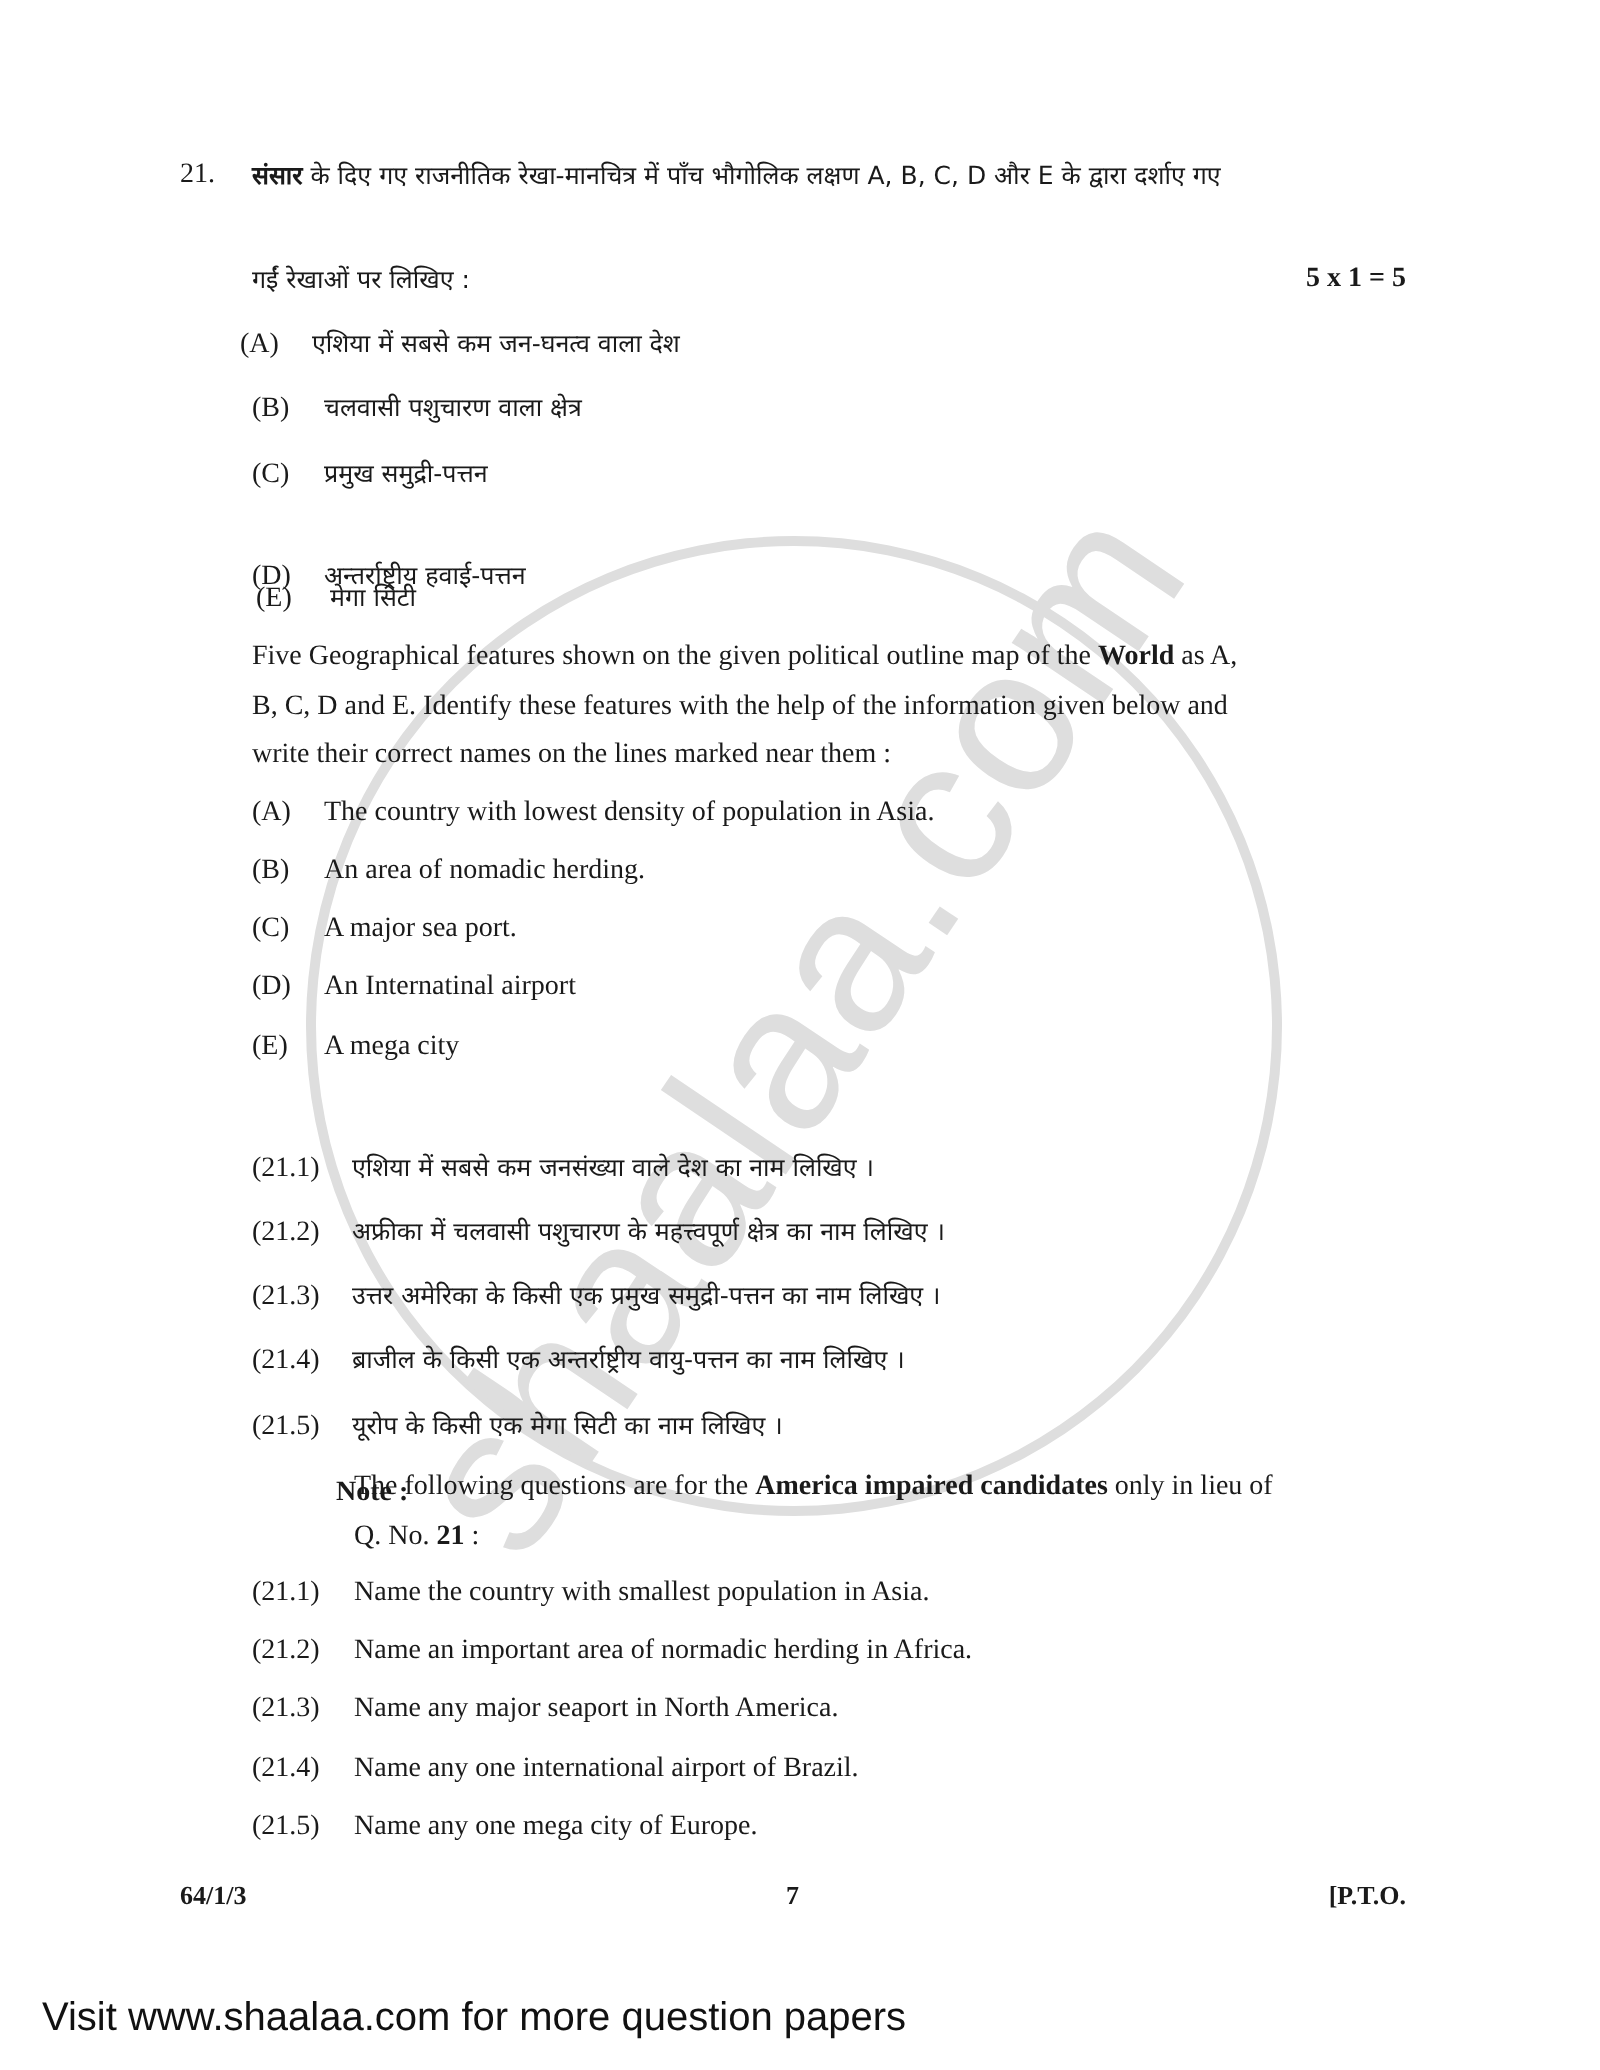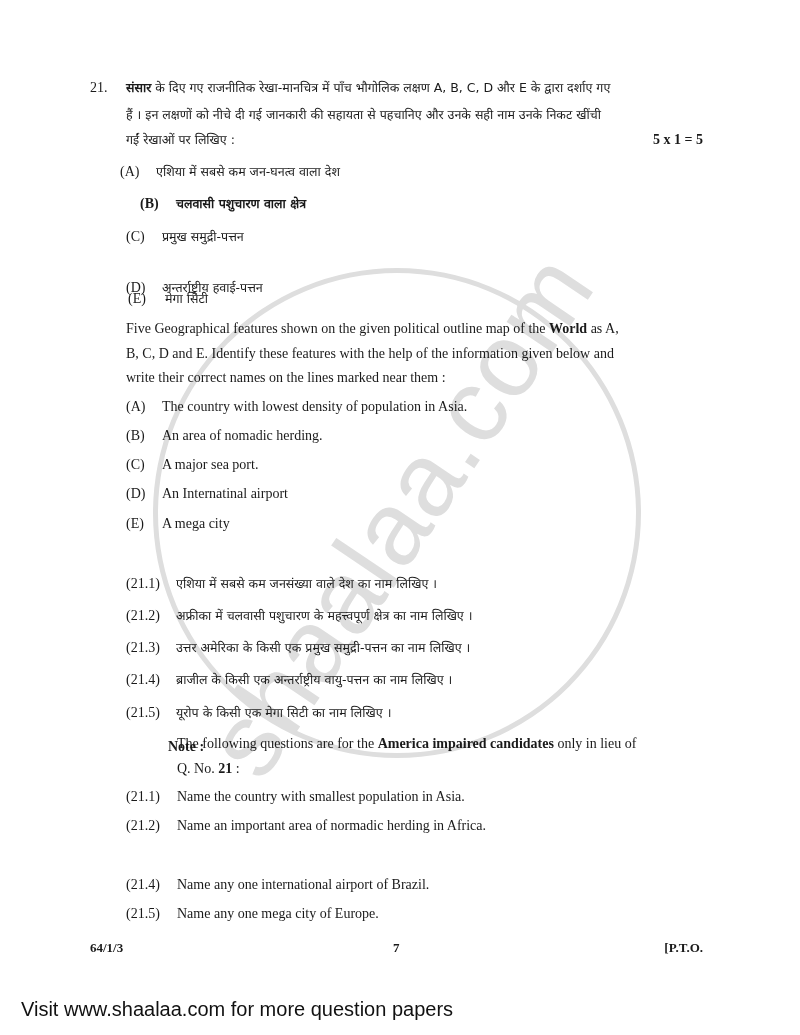--- a/index.html
+++ b/index.html
@@ -32,28 +32,27 @@
 
 <div class="watermark-ring"></div>
 <div class="watermark-text">shaalaa.com</div>
 
 <div class="content">
 
   <div class="abs txt" style="left:90px; top:79px;">21.</div>
   <div class="abs txt hi" style="left:126px; top:79px;">
     <span class="b">संसार</span><span> के दिए गए राजनीतिक रेखा-मानचित्र में पाँच भौगोलिक लक्षण A, B, C, D और E के द्वारा दर्शाए गए</span>
   </div>
-  <div class="abs txt hi" style="left:126px; top:106px;">हैं । इन लक्षणों को नीचे दी गई जानकारी की सहायता से पहचानिए और उनके सही नाम उनके निकट खींची</div>
   <div class="abs txt hi" style="left:126px; top:131px;">गईं रेखाओं पर लिखिए :</div>
   <div class="abs txt b" style="right:97px; top:131px;">5 x 1 = 5</div>
 
   <div class="abs txt" style="left:120px; top:163px;">
     <span class="label" style="width:36px;">(A)</span><span class="hi">एशिया में सबसे कम जन-घनत्व वाला देश</span>
   </div>
-  <div class="abs txt" style="left:140px; top:195px;font-weight:bold;">
+  <div class="abs txt" style="left:126px; top:195px;">
     <span class="label" style="width:36px;">(B)</span><span class="hi">चलवासी पशुचारण वाला क्षेत्र</span>
   </div>
   <div class="abs txt" style="left:126px; top:228px;">
     <span class="label" style="width:36px;">(C)</span><span class="hi">प्रमुख समुद्री-पत्तन</span>
   </div>
   <div class="abs txt" style="left:126px; top:259px;margin-top:20px;">
     <span class="label" style="width:36px;">(D)</span><span class="hi">अन्तर्राष्ट्रीय हवाई-पत्तन</span>
   </div>
   <div class="abs txt" style="left:128px; top:290px;">
     <span class="label" style="width:37px;">(E)</span><span class="hi">मेगा सिटी</span>
@@ -105,20 +104,23 @@
   <div class="abs txt" style="left:177px; top:760px;">
     <span>Q. No. </span><span class="b">21</span><span> :</span>
   </div>
 
   <div class="abs txt" style="left:126px; top:788px;">
     <span class="label" style="width:51px;">(21.1)</span><span>Name the country with smallest population in Asia.</span>
   </div>
   <div class="abs txt" style="left:126px; top:817px;">
     <span class="label" style="width:51px;">(21.2)</span><span>Name an important area of normadic herding in Africa.</span>
   </div>
+  <div class="abs txt" style="left:126px; top:846px;">
+    <span class="label" style="width:51px;">(21.3)</span><span>Name any major seaport in North America.</span>
+  </div>
   <div class="abs txt" style="left:126px; top:876px;">
     <span class="label" style="width:51px;">(21.4)</span><span>Name any one international airport of Brazil.</span>
   </div>
   <div class="abs txt" style="left:126px; top:905px;">
     <span class="label" style="width:51px;">(21.5)</span><span>Name any one mega city of Europe.</span>
   </div>
 
   <div class="abs b" style="left:90px; top:940px; font-size:13px;">64/1/3</div>
   <div class="abs b" style="left:393px; top:940px; font-size:13px;">7</div>
   <div class="abs b" style="right:97px; top:940px; font-size:13px;">[P.T.O.</div>

